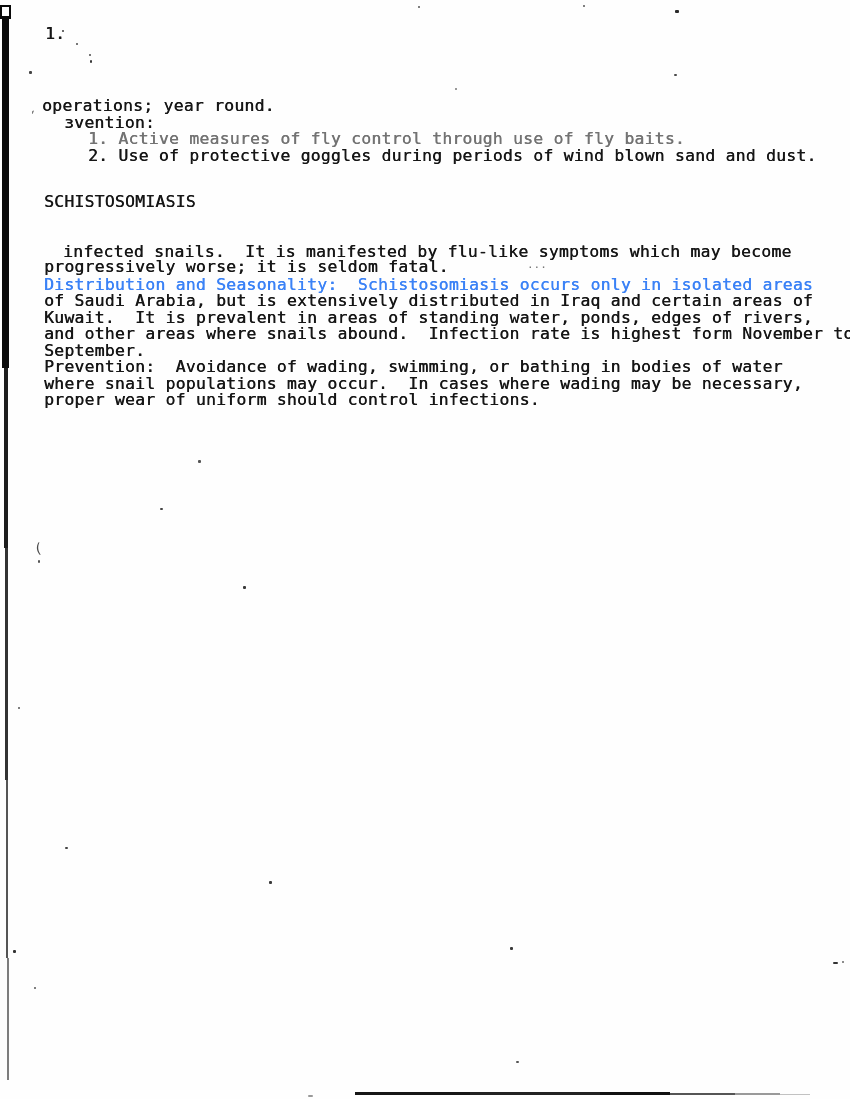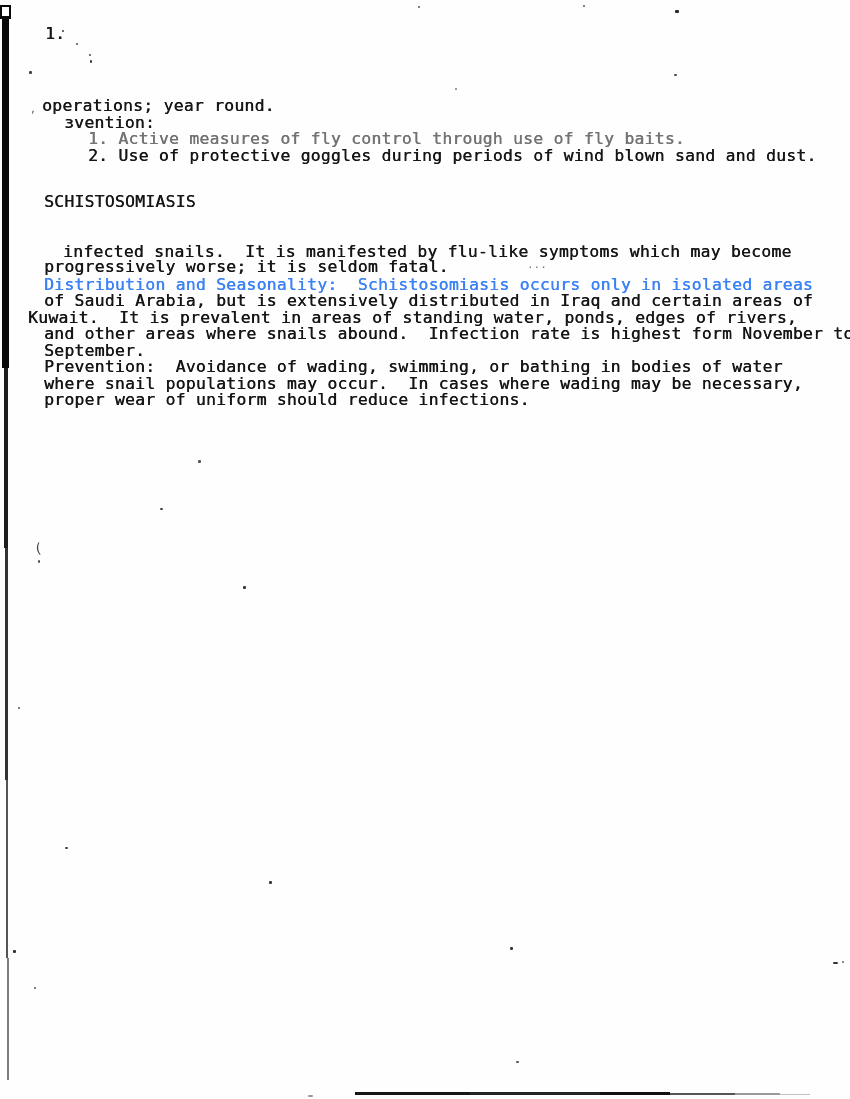--- a/index.html
+++ b/index.html
@@ -79,20 +79,20 @@
       <div class="line" style="left: 45px; top: 26px; color: rgb(22, 22, 22);"><span>1.</span></div>
       <div class="line" style="left: 42px; top: 98px; color: rgb(22, 22, 22);"><span>operations; year round.</span></div>
       <div class="line" style="left: 64px; top: 115px; color: rgb(22, 22, 22);"><span class="u">ɜvention</span><span>:</span></div>
       <div class="line" style="left: 88px; top: 131px; color: #737373;"><span>1. Active measures of fly control through use of fly baits.</span></div>
       <div class="line" style="left: 88px; top: 148px; color: rgb(22, 22, 22);"><span>2. Use of protective goggles during periods of wind blown sand and dust.</span></div>
       <div class="line" style="left: 44px; top: 194px; color: rgb(22, 22, 22);"><span class="u">SCHISTOSOMIASIS</span></div>
       <div class="line" style="left: 44px; top: 244px; color: rgb(22, 22, 22); margin-left: 19px;"><span>infected snails.  It is manifested by flu-like symptoms which may become</span></div>
       <div class="line" style="left: 44px; top: 259px; color: rgb(22, 22, 22);"><span>progressively worse; it is seldom fatal.</span></div>
       <div class="line" style="left: 44px; top: 277px; color: #3b82f6;"><span class="u">Distribution and Seasonality</span><span>:  Schistosomiasis occurs only in isolated areas</span></div>
       <div class="line" style="left: 44px; top: 293px; color: rgb(22, 22, 22);"><span>of Saudi Arabia, but is extensively distributed in Iraq and certain areas of</span></div>
-      <div class="line" style="left: 28px; top: 310px; color: rgb(22, 22, 22);"><span>Kuwait.  It is prevalent in areas of standing water, ponds, edges of rivers,</span></div>
+      <div class="line" style="left: 44px; top: 310px; color: rgb(22, 22, 22);"><span>Kuwait.  It is prevalent in areas of standing water, ponds, edges of rivers,</span></div>
       <div class="line" style="left: 44px; top: 326px; color: rgb(22, 22, 22);"><span>and other areas where snails abound.  Infection rate is highest form November to</span></div>
       <div class="line" style="left: 44px; top: 343px; color: rgb(22, 22, 22);"><span>September.</span></div>
       <div class="line" style="left: 44px; top: 359px; color: rgb(22, 22, 22);"><span class="u">Prevention</span><span>:  Avoidance of wading, swimming, or bathing in bodies of water</span></div>
       <div class="line" style="left: 44px; top: 376px; color: rgb(22, 22, 22);"><span>where snail populations may occur.  In cases where wading may be necessary,</span></div>
-      <div class="line" style="left: 44px; top: 392px; color: rgb(22, 22, 22);"><span>proper wear of uniform should reduce infections.</span></div>
+      <div class="line" style="left: 44px; top: 392px; color: rgb(22, 22, 22);"><span>proper wear of uniform should control infections.</span></div>
     </div>
 </div>
 
 </body></html>

